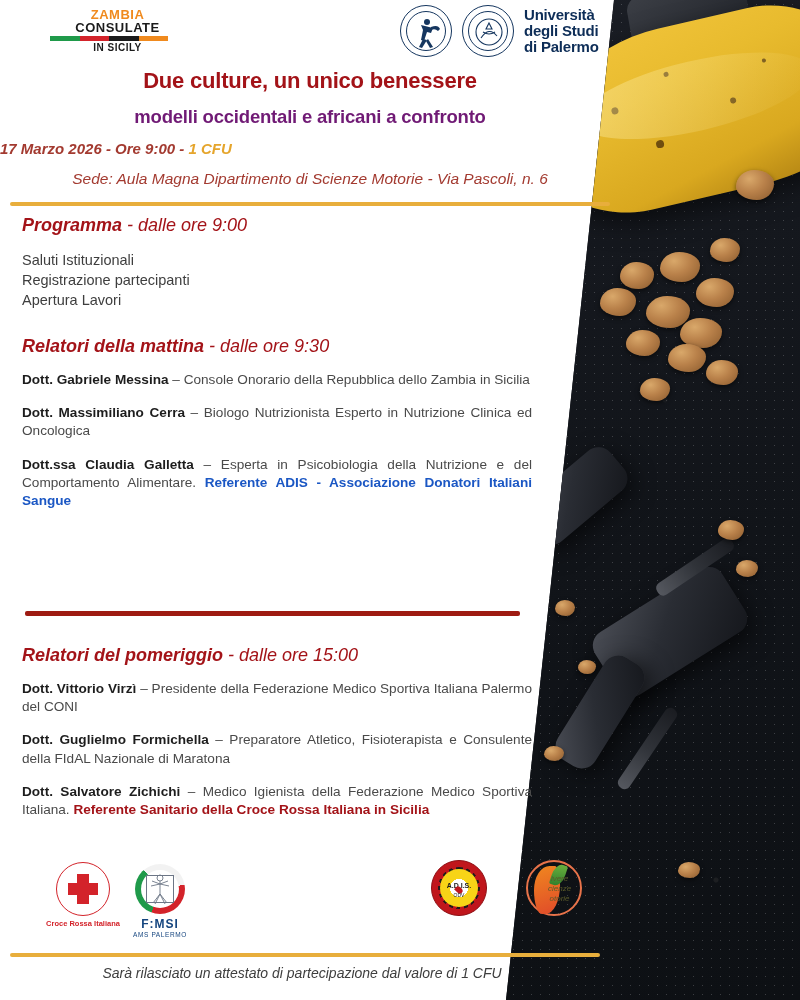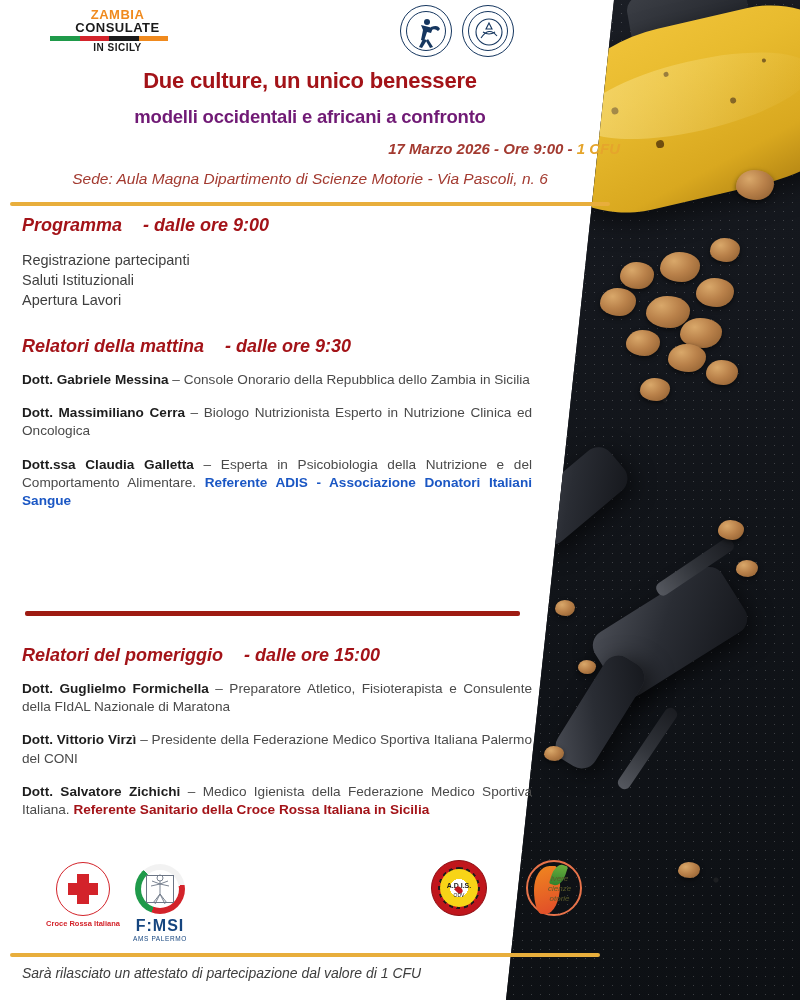--- a/index.html
+++ b/index.html
@@ -126,21 +126,21 @@
     text-align: center; color: #a31318;
     font-size: 22px; font-weight: bold; letter-spacing: -.2px;
   }
   .title-sub {
     position: absolute; left: 0; top: 106px; width: 620px;
     text-align: center; color: #701a75;
     font-size: 18.5px; font-weight: bold; letter-spacing: -.2px;
   }
   .title-date {
     position: absolute; left: 0; top: 140px; width: 620px;
-    text-align: right; color: #a33a30;
+    text-align: left; color: #a33a30;
     font-size: 15px; font-style: italic; font-weight: bold;
   }
   .title-date .cfu { color: #e5a52c; }
   .title-venue {
     position: absolute; left: 0; top: 170px; width: 620px;
     text-align: center; color: #a33a30;
     font-size: 15.5px; font-style: italic;
   }
 
   
@@ -157,21 +157,21 @@
     width: 590px; height: 4px; background: #e8ae3c; border-radius: 2px;
   }
 
   
   .content { position: absolute; left: 22px; top: 215px; width: 510px; }
 
   .sec-head {
     font-size: 18px; font-style: italic; color: #a31318; margin-bottom: 14px;
   }
   .sec-head b { font-weight: bold; }
-  .sec-head span { font-weight: bold; margin-left: 16px; }
+  .sec-head span { font-weight: normal; }
 
   .plain-list { font-size: 14.5px; color: #3e3e3e; line-height: 1.38; margin-bottom: 26px; }
 
   .speaker {
     font-size: 13.6px; color: #4a4a4a; line-height: 1.34;
     text-align: justify; margin-bottom: 15px;
   }
   .speaker .nm { color: #1d1d1d; font-weight: bold; }
   .speaker .hl-blue { color: #1b57c4; font-weight: bold; }
   .speaker .hl-red  { color: #a31318; font-weight: bold; }
@@ -191,21 +191,21 @@
   .cri-cross-h { position: absolute; top: 50%; left: 22%; height: 12px; width: 56%;
                  background: #d3232a; transform: translateY(-50%); }
   .cri-label { color: #d3232a; font-size: 7.5px; font-weight: bold; margin-top: 3px; }
 
   .fmsi-circle {
     width: 50px; height: 50px; border-radius: 50%; margin: 0 auto; position: relative;
     background: conic-gradient(from 200deg, #1f9a4a 0deg 120deg, #f2f2f2 120deg 240deg, #d3232a 240deg 360deg);
   }
   .fmsi-inner { position: absolute; inset: 6px; border-radius: 50%; background: #fff; }
   .fmsi-sq { position: absolute; inset: 11px; border: 1.1px solid #6c7686; }
-  .fmsi-word { color: #15457f; font-size: 16px; font-weight: bold; letter-spacing: 1px; margin-top: 3px; }
+  .fmsi-word { color: #15457f; font-size: 12px; font-weight: bold; letter-spacing: 1px; margin-top: 3px; }
   .fmsi-sub { color: #15457f; font-size: 6.5px; letter-spacing: .6px; }
 
   .adis-circle {
     width: 56px; height: 56px; border-radius: 50%; margin: 0 auto; position: relative;
     background: #c0161c; border: 1px solid #8e0f14;
   }
   .adis-sun {
     position: absolute; inset: 8px; border-radius: 50%;
     background: radial-gradient(circle, #ffffff 0 34%, #f7d417 34% 100%);
   }
@@ -226,21 +226,21 @@
                border-radius: 60% 20% 55% 30% / 50% 40% 60% 50%; }
   .vsm-leaf { position: absolute; left: 24px; top: 2px; width: 13px; height: 22px;
               background: linear-gradient(170deg,#6cb33f,#2f7d2b);
               border-radius: 60% 10% 60% 10%; transform: rotate(18deg); }
   .vsm-words { position: absolute; left: 20px; top: 12px; color: #5a5a2a;
                font-size: 8px; font-style: italic; line-height: 1.25; }
 
   
   .footer-note {
     position: absolute; left: 22px; top: 965px; width: 560px;
-    color: #3e3e3e; font-size: 14px; font-style: italic;
+    color: #3e3e3e; font-size: 14px; font-style: italic; text-align: center;
   }
 </style>
 </head>
 <body>
 
 <div id="poster">
 
   <div class="photo-panel">
     <div class="photo-bg"></div>
     <div class="speckle"></div>
@@ -310,42 +310,47 @@
       <div class="crest-ring"></div>
       <svg viewBox="0 0 52 52" width="52" height="52" style="position:absolute;inset:0">
         <g fill="none" stroke="#15365f" stroke-width="1.1">
           <circle cx="26" cy="26" r="13"></circle>
           <path d="M18 32 q8 -12 16 -2"></path>
           <path d="M26 17 l3 6 l-6 0 z"></path>
           <path d="M20 26 q6 4 12 0"></path>
         </g>
       </svg>
     </div>
+    <div class="unipa-name">
+      <div>Università</div>
+      <div>degli Studi</div>
+      <div>di Palermo</div>
+    </div>
   </div>
 
   <div class="title-main">Due culture, un unico benessere</div>
   <div class="title-sub">modelli occidentali e africani a confronto</div>
   <div class="title-date">
     <span>17 Marzo 2026 - Ore 9:00 - </span><span class="cfu">1 CFU</span>
   </div>
   <div class="title-venue">Sede: Aula Magna Dipartimento di Scienze Motorie - Via Pascoli, n. 6</div>
 
   <div class="rule-gold-top"></div>
   <div class="rule-red-mid"></div>
   <div class="rule-gold-bot"></div>
 
   <div class="content">
 
     <div class="sec-head">
       <b>Programma</b><span> - dalle ore 9:00</span>
     </div>
 
     <div class="plain-list">
+      <div>Saluti Istituzionali</div>
       <div>Registrazione partecipanti</div>
-      <div>Saluti Istituzionali</div>
       <div>Apertura Lavori</div>
     </div>
 
     <div class="sec-head">
       <b>Relatori della mattina</b><span> - dalle ore 9:30</span>
     </div>
 
     <div class="speaker">
       <span class="nm">Dott. Gabriele Messina</span><span> – Console Onorario della Repubblica dello Zambia in Sicilia</span>
     </div>
@@ -359,25 +364,25 @@
       <span class="nm">Dott.ssa Claudia Galletta</span><span> – Esperta in Psicobiologia della Nutrizione e del Comportamento Alimentare. </span><span class="hl-blue">Referente ADIS - Associazione Donatori Italiani Sangue</span>
     </div>
   </div>
 
   <div class="afternoon">
     <div class="sec-head">
       <b>Relatori del pomeriggio</b><span> - dalle ore 15:00</span>
     </div>
 
     <div class="speaker">
+      <span class="nm">Dott. Vittorio Virzì</span><span> – Presidente della Federazione Medico Sportiva Italiana Palermo del CONI</span>
+    </div>
+
+    <div class="speaker">
       <span class="nm">Dott. Guglielmo Formichella</span><span> – Preparatore Atletico, Fisioterapista e Consulente della FIdAL Nazionale di Maratona</span>
-    </div>
-
-    <div class="speaker">
-      <span class="nm">Dott. Vittorio Virzì</span><span> – Presidente della Federazione Medico Sportiva Italiana Palermo del CONI</span>
     </div>
 
     <div class="speaker">
       <span class="nm">Dott. Salvatore Zichichi</span><span> – Medico Igienista della Federazione Medico Sportiva Italiana. </span><span class="hl-red">Referente Sanitario della Croce Rossa Italiana in Sicilia</span>
     </div>
   </div>
 
   <div class="footer-logos">
 
     <div class="flogo" style="left:28px;top:2px;width:110px;">

